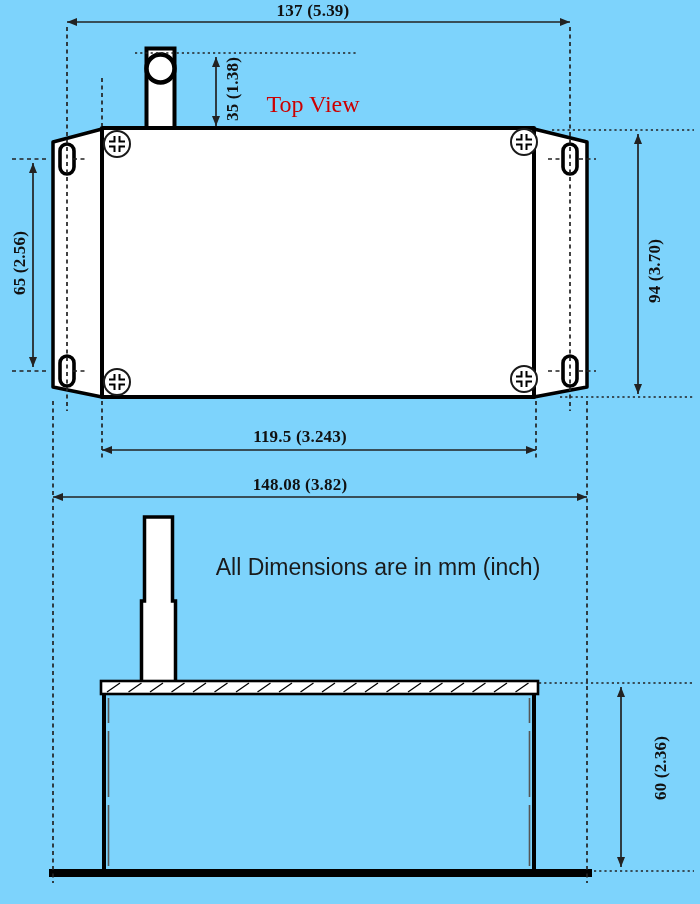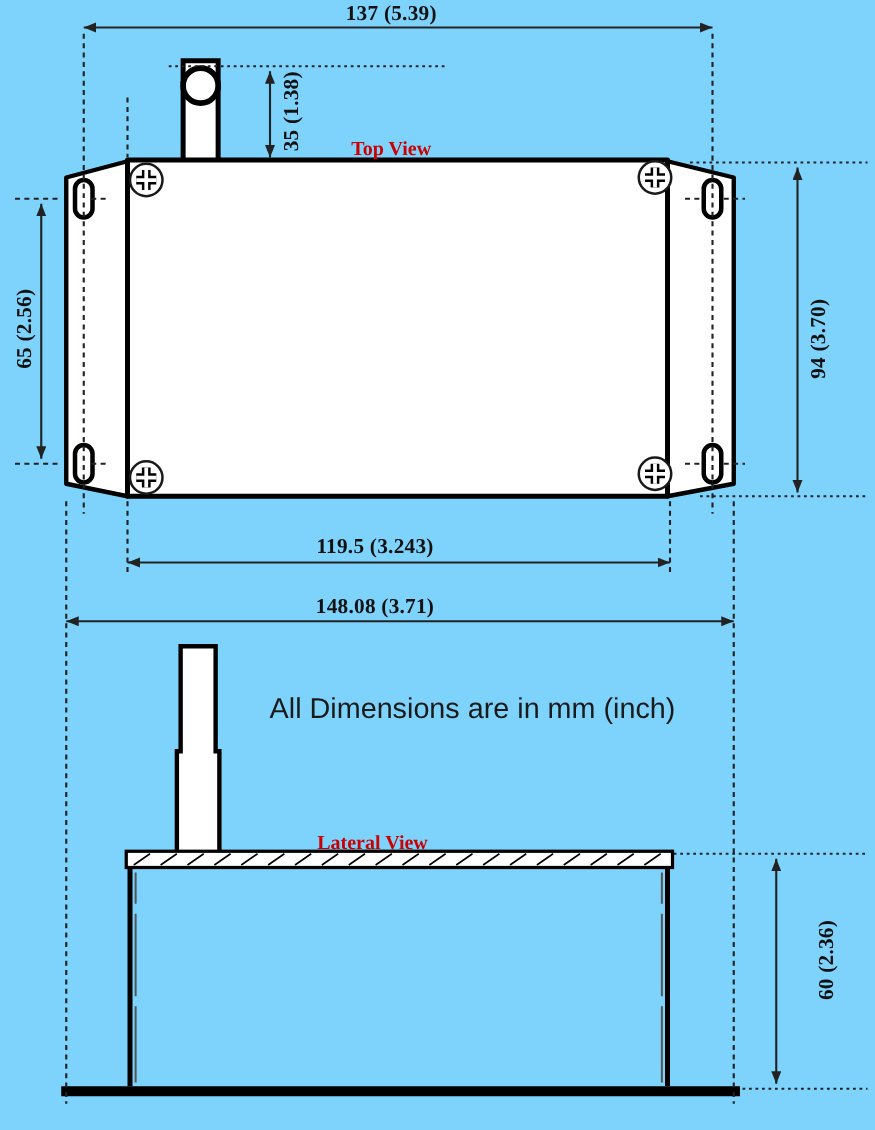--- a/index.html
+++ b/index.html
@@ -9,23 +9,22 @@
   }
   #drawing{position:absolute;left:0;top:0;}
   .dim-label{
     position:absolute;transform:translate(-50%,-50%);
     font-family:"Liberation Serif", serif;font-weight:700;font-size:17px;color:#111;
     white-space:nowrap;letter-spacing:0.2px;
   }
   .dim-label.vert{transform:translate(-50%,-50%) rotate(-90deg);}
   .view-label{
     position:absolute;transform:translate(-50%,-50%);
-    font-family:"Liberation Serif", serif;font-weight:700;font-size:16px;color:#cc0000;
+    font-family:"Liberation Serif", serif;font-weight:400;font-size:24px;color:#cc0000;
     white-space:nowrap;
-    margin-top:16px;
   }
   .note-label{
     position:absolute;transform:translate(-50%,-50%);
     font-family:"Liberation Sans", sans-serif;font-weight:400;font-size:23px;color:#1a1a1a;
     white-space:nowrap;
   }
 </style>
 </head>
 <body>
 
@@ -139,21 +138,20 @@
   <span class="dim-label vert" style="left:233px;top:89px;">35 (1.38)</span>
 
   <span class="view-label" style="left:313px;top:104px;">Top View</span>
 
   <span class="dim-label vert" style="left:20px;top:263px;">65 (2.56)</span>
 
   <span class="dim-label vert" style="left:655px;top:271px;">94 (3.70)</span>
 
   <span class="dim-label" style="left:300px;top:437px;">119.5 (3.243)</span>
 
-  <span class="dim-label" style="left:300px;top:485px;">148.08 (3.71)</span>
+  <span class="dim-label" style="left:300px;top:485px;">148.08 (3.82)</span>
 
   <span class="note-label" style="left:378px;top:567px;">All Dimensions are in mm (inch)</span>
 
-  <span class="view-label" style="left:298px;top:659px;">Lateral View</span>
 
   <span class="dim-label vert" style="left:661px;top:768px;">60 (2.36)</span>
 
 </div>
 
 </body></html>

